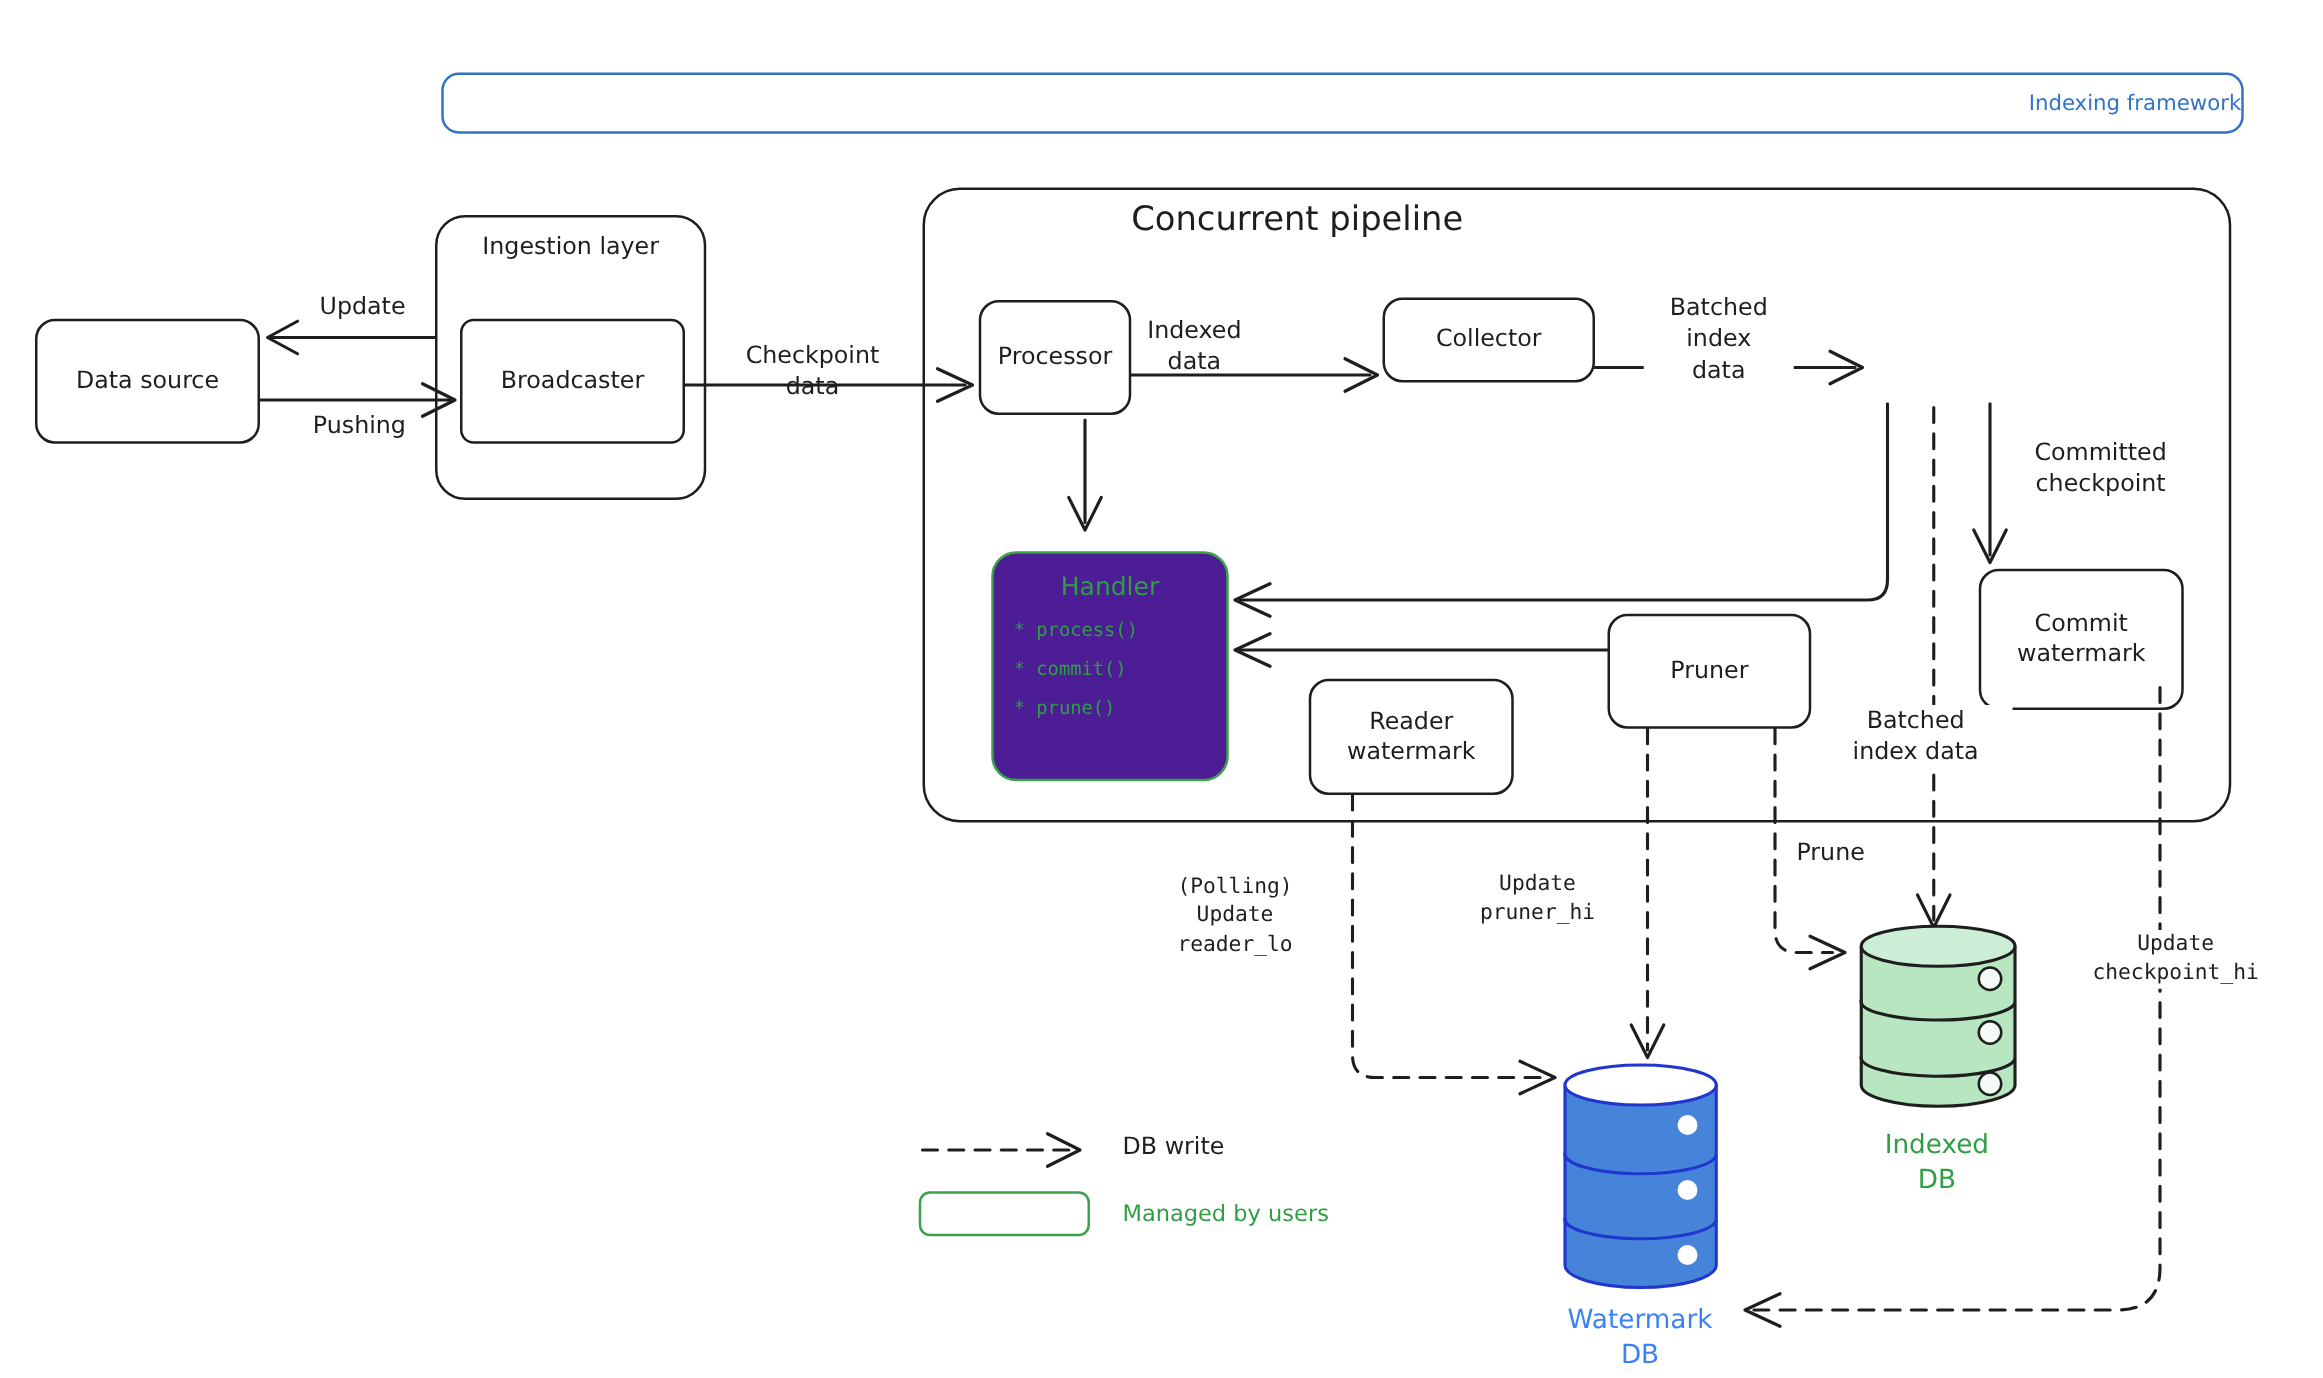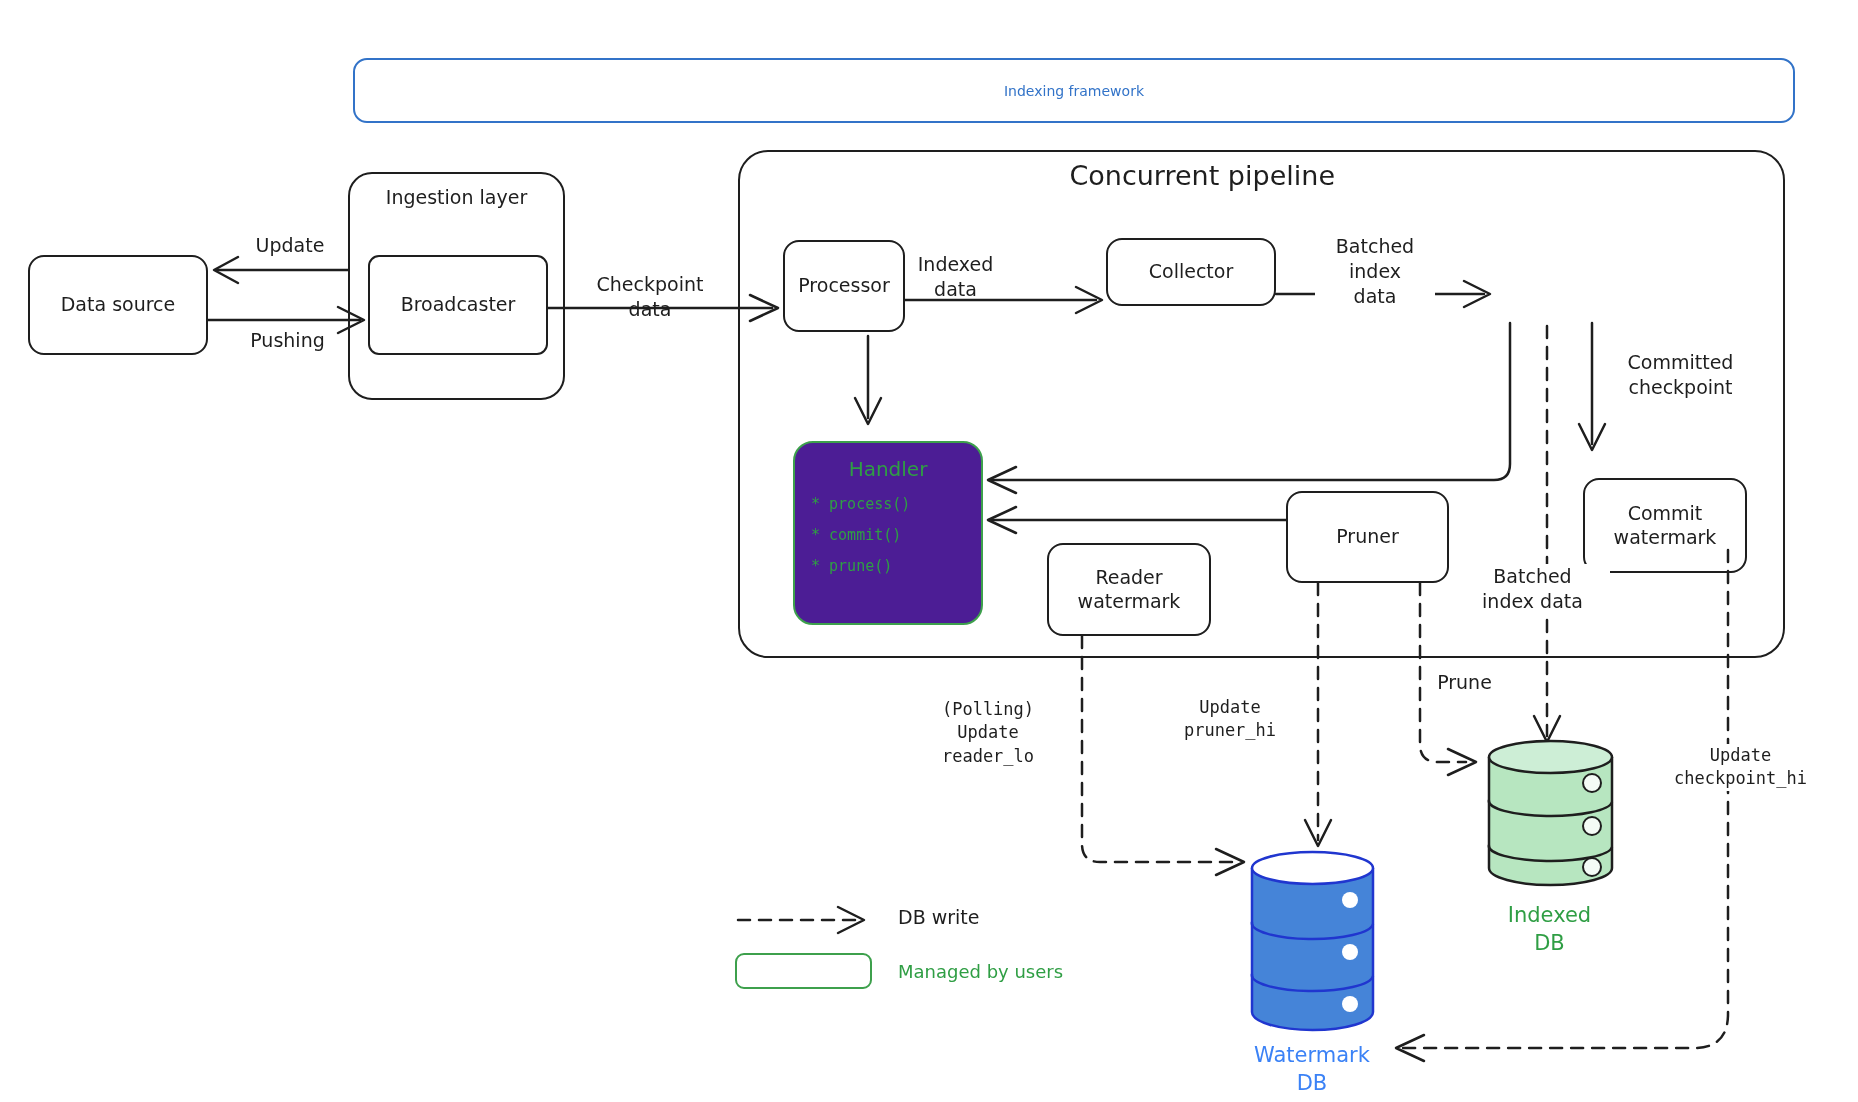--- a/index.html
+++ b/index.html
@@ -15,25 +15,25 @@
   }
   .lbl{
     position:absolute;z-index:3;text-align:center;font-size:19px;line-height:1.32;
     white-space:pre-line;
   }
   .mono{font-family:"DejaVu Sans Mono",monospace;font-size:17px;line-height:1.38;}
   .whitebg{background:#ffffff;}
   .bright-blue{color:#3b82f6;}
   .green-text{color:#2f9e44;}
   .banner{
-    position:absolute;left:353px;top:58px;width:1442px;height:65px;box-sizing:border-box;
-    border:2.5px solid #3273c8;border-radius:14px;display:flex;align-items:center;justify-content:center;
-    color:#3273c8;font-size:14px;z-index:2;
-  }
-  .pipeline-title{position:absolute;left:905px;top:160px;width:430px;text-align:right;font-size:27px;z-index:2;}
+    position:absolute;left:353px;top:58px;width:1442px;height:49px;box-sizing:border-box;
+    border:2.5px solid #3273c8;border-radius:14px;display:flex;align-items:center;justify-content:flex-end;
+    color:#3273c8;font-size:17px;z-index:2;
+  }
+  .pipeline-title{position:absolute;left:905px;top:160px;width:430px;text-align:left;font-size:27px;z-index:2;}
   .ingestion{position:absolute;left:348px;top:172px;width:217px;height:228px;box-sizing:border-box;
     border:2.5px solid #1e1e1e;border-radius:24px;z-index:1;}
   .ingestion-label{margin-top:12px;text-align:center;font-size:19px;}
   .pipeline{position:absolute;left:738px;top:150px;width:1047px;height:508px;box-sizing:border-box;
     border:2.5px solid #1e1e1e;border-radius:30px;z-index:1;}
   .handler{
     position:absolute;left:793px;top:429px;width:190px;height:184px;box-sizing:border-box;
     border:2.5px solid #3da04c;border-radius:20px;z-index:2;background:#4c1d95;margin-top:12px;
   }
   .handler-title{margin-top:14px;text-align:center;font-size:20px;color:#2f9e44;}
@@ -185,21 +185,21 @@
   </div>
 
   <div class="box" style="left:1286px;top:491px;width:163px;height:92px;">
     <span>Pruner</span>
   </div>
 
   <div class="box" style="left:1047px;top:543px;width:164px;height:93px;">
     <span>Reader watermark</span>
   </div>
 
-  <div class="box" style="left:1583px;top:478px;width:164px;height:95px;">
+  <div class="box" style="left:1583px;top:455px;width:164px;height:113px;">
     <span>Commit watermark</span>
   </div>
 
   <div class="lbl" style="left:240px;top:233px;width:100px;">Update</div>
 
   <div class="lbl" style="left:225px;top:328px;width:125px;">Pushing</div>
 
   <div class="lbl" style="left:575px;top:272px;width:150px;">Checkpoint
 data</div>
 

